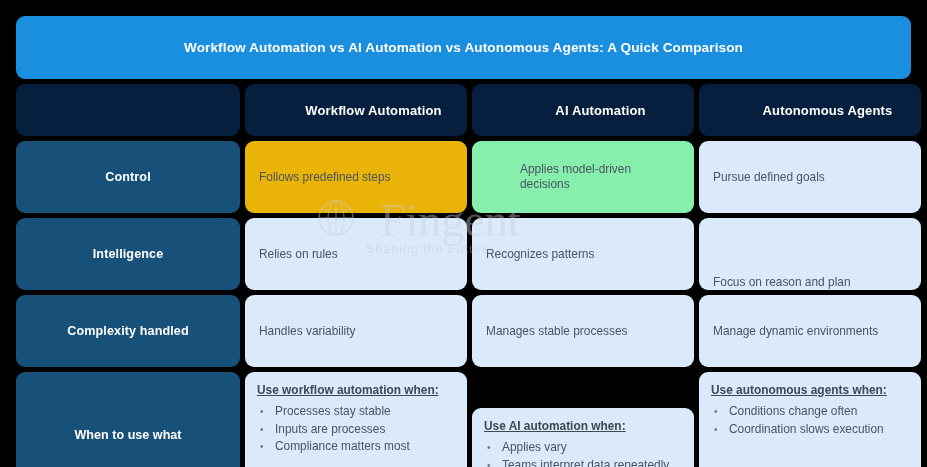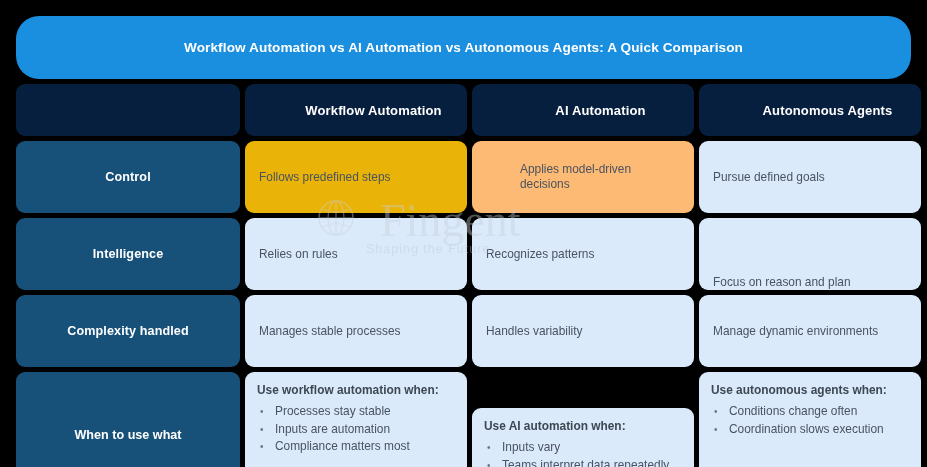--- a/index.html
+++ b/index.html
@@ -141,20 +141,21 @@
     padding: 11px 12px 10px 12px;
     align-items: flex-start;
     flex-direction: column;
   }
   .row-tall .use-title {
     color: #3e4853;
     font-size: 11.9px;
     font-weight: bold;
     margin-bottom: 6px;
     line-height: 14px;
+    text-decoration: underline;
   }
   .row-tall ul {
     list-style: none;
     margin: 0;
     padding: 0;
     width: 100%;
   }
   .row-tall li {
     color: #4a5360;
     font-size: 11.9px;
@@ -185,21 +186,21 @@
         <line x1="3" y1="20" x2="37" y2="20" stroke="#c9ced6" stroke-width="1.4"></line>
         <line x1="20" y1="3" x2="20" y2="37" stroke="#c9ced6" stroke-width="1.4"></line>
         <path d="M6 11 Q20 18 34 11" fill="none" stroke="#c9ced6" stroke-width="1.2"></path>
         <path d="M6 29 Q20 22 34 29" fill="none" stroke="#c9ced6" stroke-width="1.2"></path>
       </svg>
       <span class="wm-name">Fingent</span>
     </div>
     <div class="wm-tag">Shaping the Future</div>
   </div>
 
-  <div id="title-banner" style="background:#1a8fe0;border-radius:23px;">
+  <div id="title-banner" style="background:#1a8fe0;">
     <span>Workflow Automation vs AI Automation vs Autonomous Agents: A Quick Comparison</span>
   </div>
 
   <div class="grid-row row-header">
     <div class="cell col-label blank" style="background: rgb(7, 31, 62);">
       <span class="hdr-text"></span>
     </div>
     <div class="cell col-data" style="background: rgb(7, 31, 62);">
       <span class="hdr-text">Workflow Automation</span>
     </div>
@@ -211,21 +212,21 @@
     </div>
   </div>
 
   <div class="grid-row row-data">
     <div class="cell col-label" style="background: rgb(23, 81, 121);">
       <span class="lbl-text">Control</span>
     </div>
     <div class="cell col-data" style="background: #eab308;">
       <span class="body-text">Follows predefined steps</span>
     </div>
-    <div class="cell col-data" style="background: #fdba74; padding-left: 48px;">
+    <div class="cell col-data" style="background: #86efac; padding-left: 48px;">
       <span class="body-text">Applies model-driven decisions</span>
     </div>
     <div class="cell col-data last" style="background: rgb(218, 234, 251);">
       <span class="body-text">Pursue defined goals</span>
     </div>
   </div>
 
   <div class="grid-row row-data">
     <div class="cell col-label" style="background: rgb(23, 81, 121);">
       <span class="lbl-text">Intelligence</span>
@@ -239,48 +240,48 @@
     <div class="cell col-data last" style="background: rgb(218, 234, 251); align-items: flex-end;">
       <span class="body-text">Focus on reason and plan</span>
     </div>
   </div>
 
   <div class="grid-row row-data">
     <div class="cell col-label" style="background: rgb(23, 81, 121);">
       <span class="lbl-text">Complexity handled</span>
     </div>
     <div class="cell col-data" style="background: rgb(218, 234, 251);">
+      <span class="body-text">Handles variability</span>
+    </div>
+    <div class="cell col-data" style="background: rgb(218, 234, 251);">
       <span class="body-text">Manages stable processes</span>
-    </div>
-    <div class="cell col-data" style="background: rgb(218, 234, 251);">
-      <span class="body-text">Handles variability</span>
     </div>
     <div class="cell col-data last" style="background: rgb(218, 234, 251);">
       <span class="body-text">Manage dynamic environments</span>
     </div>
   </div>
 
   <div class="grid-row row-tall">
     <div class="cell col-label" style="background: rgb(23, 81, 121);">
       <span class="lbl-text">When to use what</span>
     </div>
 
     <div class="cell col-data" style="background: rgb(218, 234, 251);">
       <div class="use-title">Use workflow automation when:</div>
       <ul>
           <li>Processes stay stable</li>
-          <li>Inputs are automation</li>
+          <li>Inputs are processes</li>
           <li>Compliance matters most</li>
         </ul>
     </div>
 
     <div class="cell col-data" style="background: rgb(218, 234, 251); margin-top: 36px;">
       <div class="use-title">Use AI automation when:</div>
       <ul>
-          <li>Inputs vary</li>
+          <li>Applies vary</li>
           <li>Teams interpret data repeatedly</li>
           <li>Outcomes remain defined</li>
         </ul>
     </div>
 
     <div class="cell col-data last" style="background: rgb(218, 234, 251);">
       <div class="use-title">Use autonomous agents when:</div>
       <ul>
           <li>Conditions change often</li>
           <li>Coordination slows execution</li>

